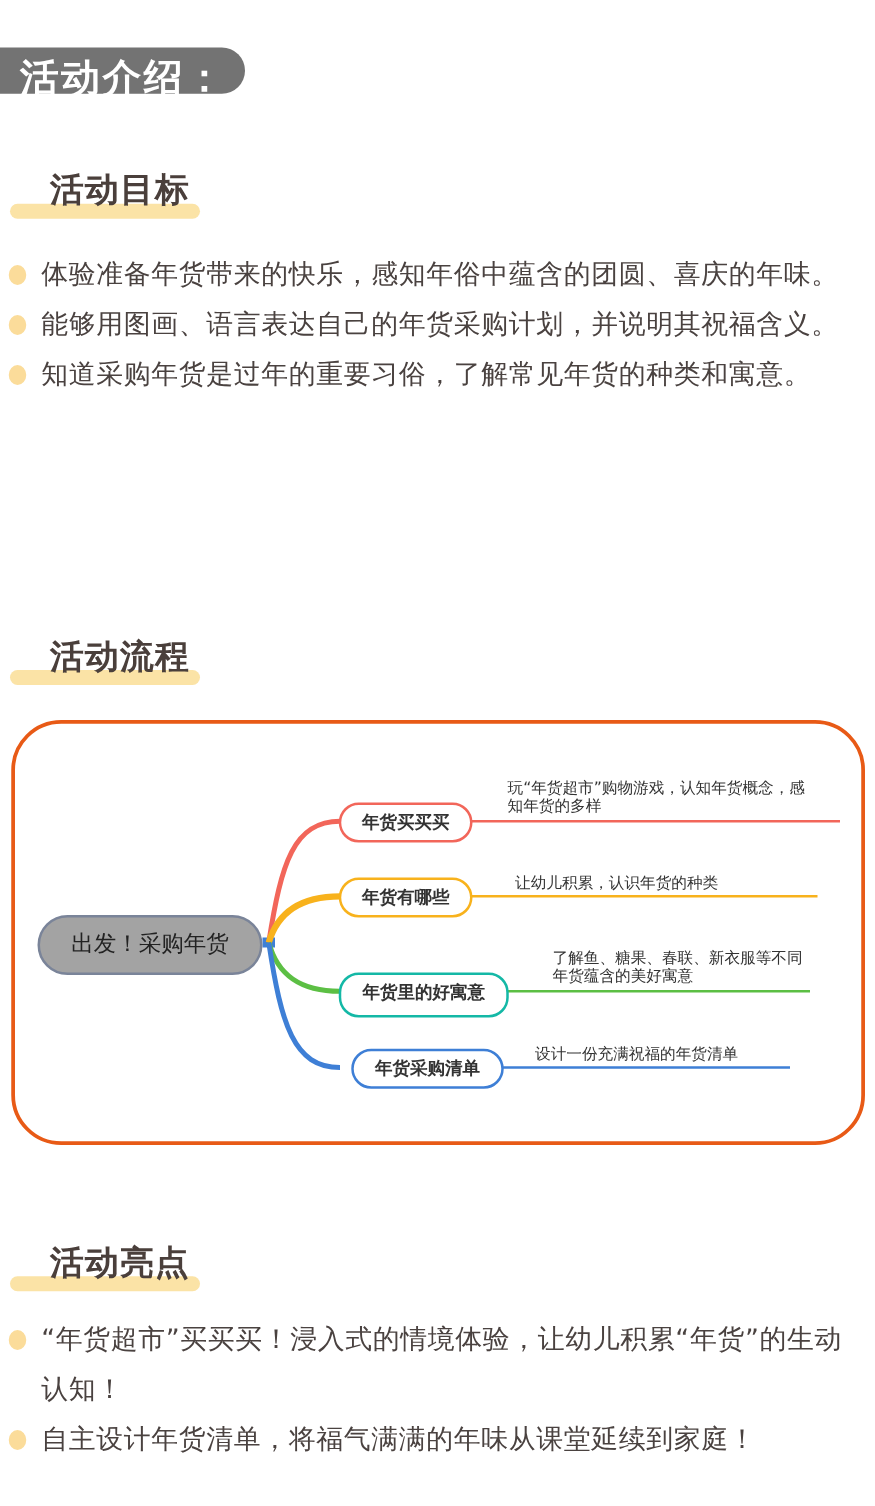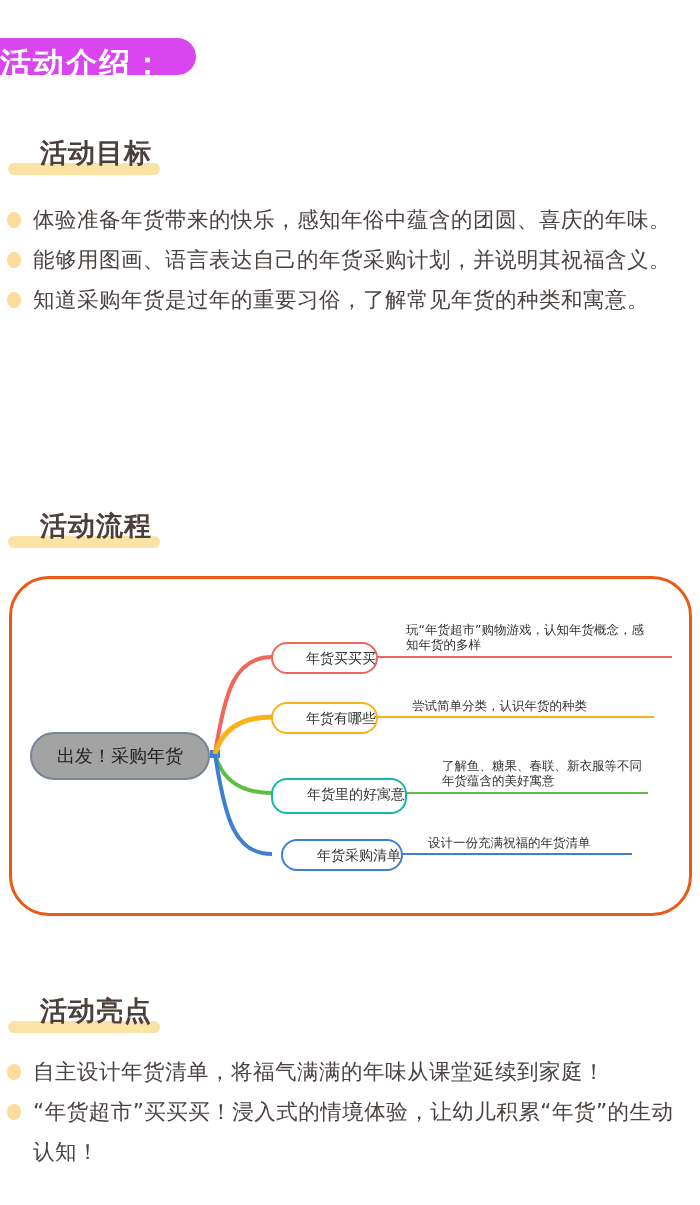--- a/index.html
+++ b/index.html
@@ -1,36 +1,36 @@
 <!DOCTYPE html>
 <html><head>
 <meta charset="utf-8">
 <style>
   html, body { margin:0; padding:0; background:#ffffff; }
   body { width:700px; height:1205px; position:relative; overflow:hidden;
          font-family:"DejaVu Sans", "Liberation Sans", sans-serif; color:#4a4240; }
   .intro-tag { position:absolute; left:0; top:38px; width:196px; height:37px;
-               background:#d946ef; border-radius:0 25px 25px 0;
+               background:#737373; border-radius:0 25px 25px 0;
                color:#fff; font-size:31px; font-weight:bold; line-height:50px;
-               box-sizing:border-box; letter-spacing:2px; }
+               padding-left:16px; box-sizing:border-box; letter-spacing:2px; }
   .sec-title { position:absolute; left:8px; width:152px; height:44px; }
   .sec-title .hl { position:absolute; left:0; bottom:2px; width:152px; height:12px;
                    background:#fbe3a6; border-radius:6px; }
   .sec-title .txt { position:absolute; left:32px; top:0; font-size:27px; font-weight:bold;
                     color:#4a3f3b; letter-spacing:1px; line-height:40px; }
   .bullets { position:absolute; left:0; width:700px; }
   .bullet { position:relative; padding-left:33px; padding-right:24px; font-size:21.5px;
             line-height:40px; color:#4a4240; letter-spacing:0.5px; }
   .bullet .dot { position:absolute; left:7px; top:12px; width:14px; height:16px;
                  border-radius:50%; background:#fbdc9a; }
   .mindmap { position:absolute; left:9px; top:576px; width:683px; height:340px;
              border:3px solid #e85a16; border-radius:40px; box-sizing:border-box; }
   .mm-svg { position:absolute; left:0; top:0; }
   .node { position:absolute; border-radius:16px; background:#fff; box-sizing:border-box;
-          font-size:14px; color:#333; text-align:right; white-space:nowrap; }
+          font-size:14px; color:#333; text-align:center; white-space:nowrap;font-weight:bold; }
   .root { position:absolute; left:30px; top:732px; width:180px; height:48px;
           border:2px solid #7a8499; border-radius:24px; font-size:18px; line-height:44px;
           text-align:center; color:#222; background:#a3a3a3; box-sizing:border-box; }
   .desc { position:absolute; font-size:12.5px; color:#333; line-height:15px; }
 </style>
 </head>
 <body>
 
 <div class="intro-tag">活动介绍：</div>
 
@@ -63,24 +63,24 @@
 </svg>
 
 <div class="root">出发！采购年货</div>
 
 <div class="node" style="left:271px;top:642px;width:107px;height:32px;line-height:28px;border:2px solid #f2665a;">年货买买买</div>
 <div class="node" style="left:271px;top:702px;width:107px;height:32px;line-height:28px;border:2px solid #f8b21c;">年货有哪些</div>
 <div class="node" style="left:271px;top:778px;width:136px;height:36px;line-height:28px;border:2px solid #14b8a6;">年货里的好寓意</div>
 <div class="node" style="left:281px;top:839px;width:122px;height:32px;line-height:28px;border:2px solid #3e7fd6;">年货采购清单</div>
 
 <div class="desc" style="left:406px;top:622px;width:240px;">玩“年货超市”购物游戏，认知年货概念，感知年货的多样</div>
-<div class="desc" style="left:412px;top:698px;width:240px;">尝试简单分类，认识年货的种类</div>
+<div class="desc" style="left:412px;top:698px;width:240px;">让幼儿积累，认识年货的种类</div>
 <div class="desc" style="left:442px;top:758px;width:200px;">了解鱼、糖果、春联、新衣服等不同年货蕴含的美好寓意</div>
 <div class="desc" style="left:428px;top:835px;width:240px;">设计一份充满祝福的年货清单</div>
 
 <div class="sec-title" style="top:991px;">
   <div class="hl"></div>
   <div class="txt">活动亮点</div>
 </div>
 <div class="bullets" style="top:1052px;">
+  <div class="bullet"><span class="dot"></span><span>“年货超市”买买买！浸入式的情境体验，让幼儿积累“年货”的生动认知！</span></div>
   <div class="bullet"><span class="dot"></span><span>自主设计年货清单，将福气满满的年味从课堂延续到家庭！</span></div>
-  <div class="bullet"><span class="dot"></span><span>“年货超市”买买买！浸入式的情境体验，让幼儿积累“年货”的生动认知！</span></div>
 </div>
 
 </body></html>

